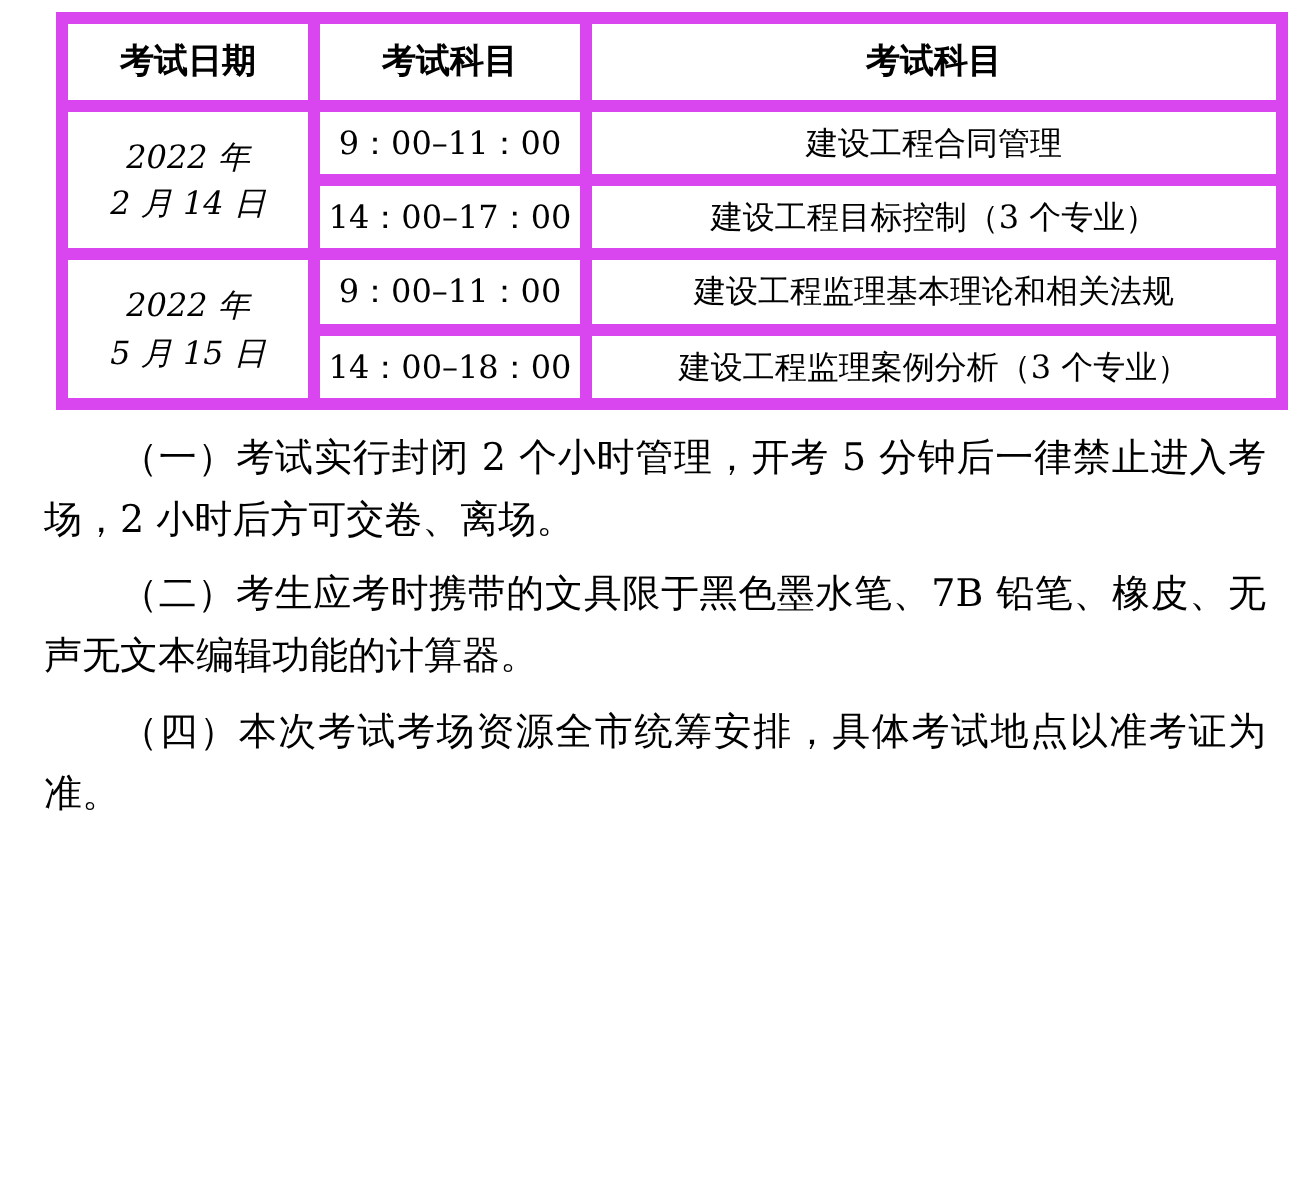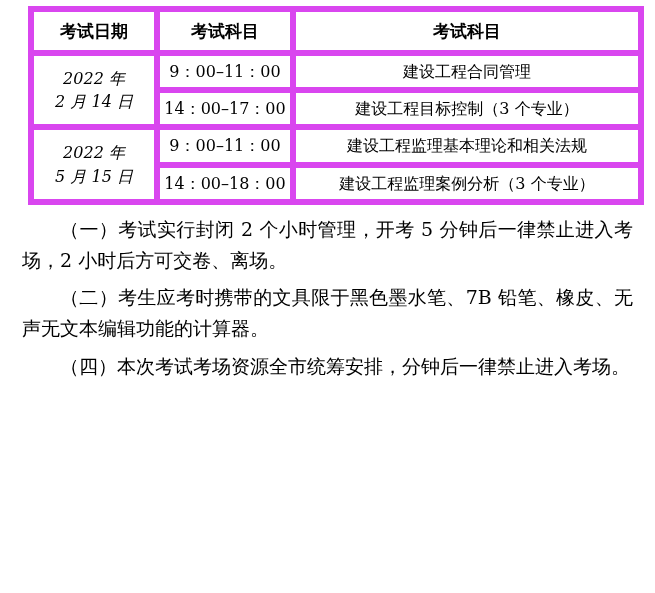--- a/index.html
+++ b/index.html
@@ -121,15 +121,15 @@
       </tr>
       <tr class="row-h">
         <td class="time-cell">14：00–18：00</td>
         <td class="subj-cell">建设工程监理案例分析（3 个专业）</td>
       </tr>
     </tbody>
   </table>
 
   <p class="para">（一）考试实行封闭 2 个小时管理，开考 5 分钟后一律禁止进入考场，2 小时后方可交卷、离场。</p>
   <p class="para">（二）考生应考时携带的文具限于黑色墨水笔、7B 铅笔、橡皮、无声无文本编辑功能的计算器。</p>
-  <p class="para">（四）本次考试考场资源全市统筹安排，分钟后一律禁止进入考场。</p>
+  <p class="para">（四）本次考试考场资源全市统筹安排，具体考试地点以准考证为准。</p>
 
 </div>
 
 </body></html>

